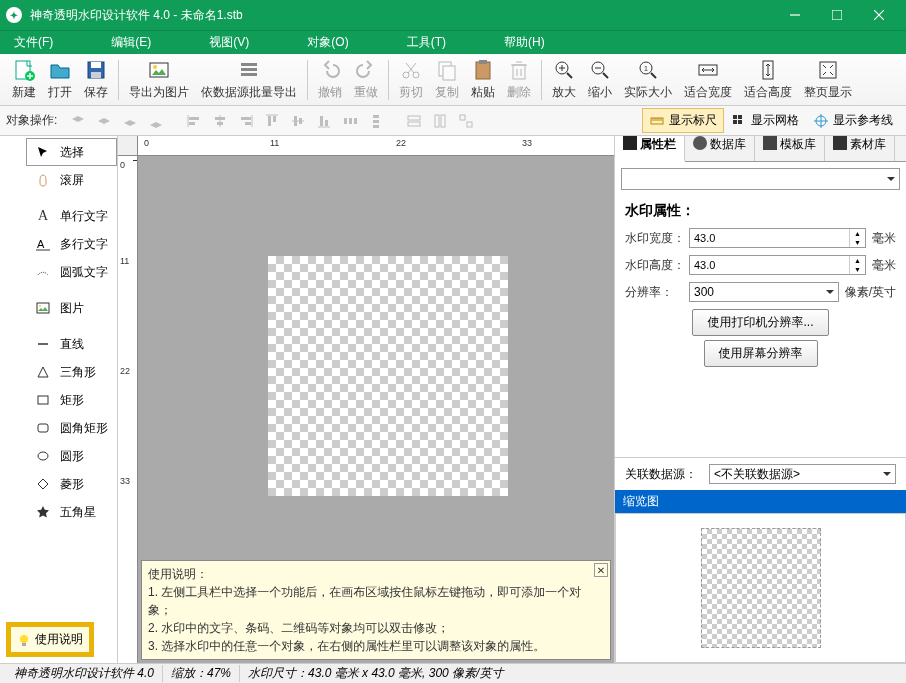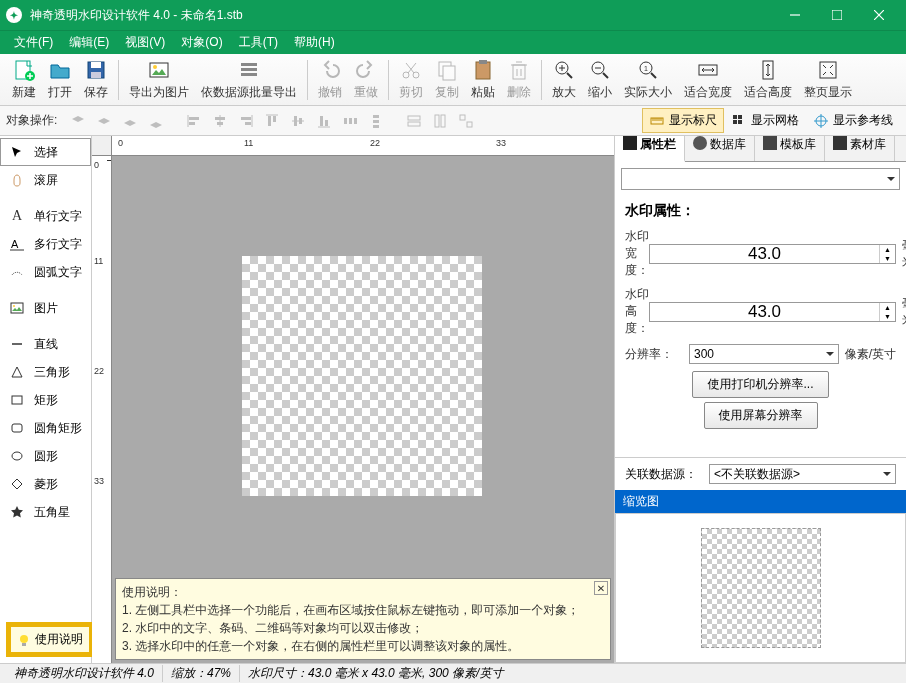--- a/index.html
+++ b/index.html
@@ -6,21 +6,21 @@
 body { width: 906px; height: 683px; overflow: hidden; background: #fff; font-size: 12px; }
 
 
 .titlebar { height: 30px; background: #0f9d58; color: #fff; display: flex; align-items: center; padding: 0 6px; }
 .titlebar .app-icon { width: 16px; height: 16px; background: #fff; border-radius: 50%; margin-right: 8px; display: flex; align-items: center; justify-content: center; color: #0f9d58; font-size: 10px; font-weight: bold; }
 .titlebar .title { flex: 1; font-size: 12px; }
 .titlebar .win-btn { width: 42px; height: 30px; display: flex; align-items: center; justify-content: center; cursor: pointer; }
 .titlebar .win-btn svg { width: 10px; height: 10px; stroke: #fff; fill: none; stroke-width: 1.2; }
 
 
-.menubar { height: 24px; background: #0f9d58; color: #fff; display: flex; align-items: center; padding: 0 6px; border-top: 1px solid #0d8a4d; }
+.menubar { height: 24px; background: #0f9d58; color: #fff; display: flex; align-items: center; padding: 0 6px; border-top: 1px solid #0d8a4d; gap: 42px; }
 .menubar .mitem { padding: 3px 8px; cursor: pointer; font-size: 12px; }
 
 
 .maintb { height: 52px; background: linear-gradient(#fdfdfd,#f3f3f3); border-bottom: 1px solid #ccc; display: flex; align-items: center; padding: 2px 6px; }
 .maintb .tbtn { display: flex; flex-direction: column; align-items: center; justify-content: center; padding: 2px 6px; cursor: pointer; border-radius: 2px; min-width: 34px; height: 48px; }
 .maintb .tbtn .ic { width: 24px; height: 24px; display: flex; align-items: center; justify-content: center; }
 .maintb .tbtn .lbl { font-size: 12px; color: #333; margin-top: 2px; white-space: nowrap; }
 .maintb .sep { width: 1px; height: 40px; background: #ccc; margin: 0 4px; }
 .tbtn.disabled .ic { opacity: .4; }
 .tbtn.disabled .lbl { color: #999; }
@@ -28,21 +28,21 @@
 
 .sectb { height: 30px; background: #f7f7f7; border-bottom: 1px solid #ccc; display: flex; align-items: center; padding: 0 6px; }
 .sectb .lbl { font-size: 12px; color: #333; margin-right: 8px; }
 .sectb .sbtn { width: 24px; height: 24px; display: flex; align-items: center; justify-content: center; margin: 0 1px; opacity: .35; cursor: pointer; }
 .sectb .spacer { flex: 1; }
 .sectb .tog { display: flex; align-items: center; padding: 3px 6px; border: 1px solid transparent; cursor: pointer; font-size: 12px; }
 .sectb .tog.on { background: #fff0c2; border: 1px solid #e0c060; }
 .sectb .tog .tic { width: 16px; height: 16px; margin-right: 4px; display: flex; align-items: center; justify-content: center; }
 
 
-.workspace { position: absolute; top: 136px; left: 0; right: 0; bottom: 20px; display: flex; }
+.workspace { position: absolute; top: 136px; left: 0; right: 0; bottom: 20px; display: flex; padding-left: 26px; }
 
 
 .toolbox { width: 92px; background: #fff; border-right: 1px solid #ccc; padding-top: 2px; }
 .toolbox .tool { display: flex; align-items: center; padding: 5px 8px; cursor: pointer; font-size: 12px; }
 .toolbox .tool .tic { width: 18px; height: 18px; margin-right: 8px; display: flex; align-items: center; justify-content: center; }
 .toolbox .tool.sel { background: #fff; border: 1px solid #999; padding: 4px 7px; }
 .hint-btn { position: absolute; bottom: 6px; left: 6px; display: flex; align-items: center; padding: 4px 6px; border: 5px solid #eab308; background: #fffce0; cursor: pointer; font-size: 12px; }
 .hint-btn .bulb { width: 14px; height: 14px; margin-right: 4px; }
 
 
@@ -75,21 +75,21 @@
 .rtabs .rtab:nth-child(4) .rti { background:#333; }
 .rcombo { margin: 6px; height: 22px; border: 1px solid #999; display: flex; align-items: center; justify-content: flex-end; padding: 0 4px; background: #fff; }
 .rcombo .car { width: 0; height: 0; border-left: 4px solid transparent; border-right: 4px solid transparent; border-top: 4px solid #333; }
 .rsec { padding: 6px 10px; }
 .rsec h4 { font-size: 14px; font-weight: bold; margin-bottom: 8px; }
 .prow { display: flex; align-items: center; margin-bottom: 7px; font-size: 12px; }
 .prow .pl { width: 64px; color: #333; }
 .prow .pin { flex: 1; }
 .prow .punit { margin-left: 6px; color: #333; }
 .num-in { display: flex; height: 20px; border: 1px solid #999; background: #fff; }
-.num-in input { flex: 1; border: none; outline: none; text-align: center; padding: 0 4px; font-size: 17px; }
+.num-in input { flex: 1; border: none; outline: none; text-align: left; padding: 0 4px; font-size: 11px; }
 .num-in .spin { width: 16px; display: flex; flex-direction: column; border-left: 1px solid #ccc; }
 .num-in .spin div { flex: 1; display:flex; align-items:center; justify-content:center; font-size:7px; cursor:pointer; }
 .sel-in { height: 20px; border: 1px solid #999; background: #fff; display: flex; align-items: center; padding: 0 4px; font-size: 12px; }
 .sel-in .sv { flex: 1; }
 .sel-in .car { width: 0; height: 0; border-left: 4px solid transparent; border-right: 4px solid transparent; border-top: 4px solid #333; }
 .rbtn { display: block; margin: 4px auto; padding: 4px 14px; border: 1px solid #888; background: linear-gradient(#fff,#e8e8e8); cursor: pointer; font-size: 12px; border-radius: 2px; }
 .rassoc { padding: 6px 10px; display: flex; align-items: center; border-top: 1px solid #ccc; margin-top: auto; }
 .rassoc .pl { width: 84px; font-size: 12px; }
 .thumb-hdr { background: #0066cc; color: #fff; padding: 3px 8px; font-size: 12px; }
 .thumb-body { height: 150px; border: 1px solid #ccc; margin: 0; display: flex; align-items: center; justify-content: center; background:#fff; }

